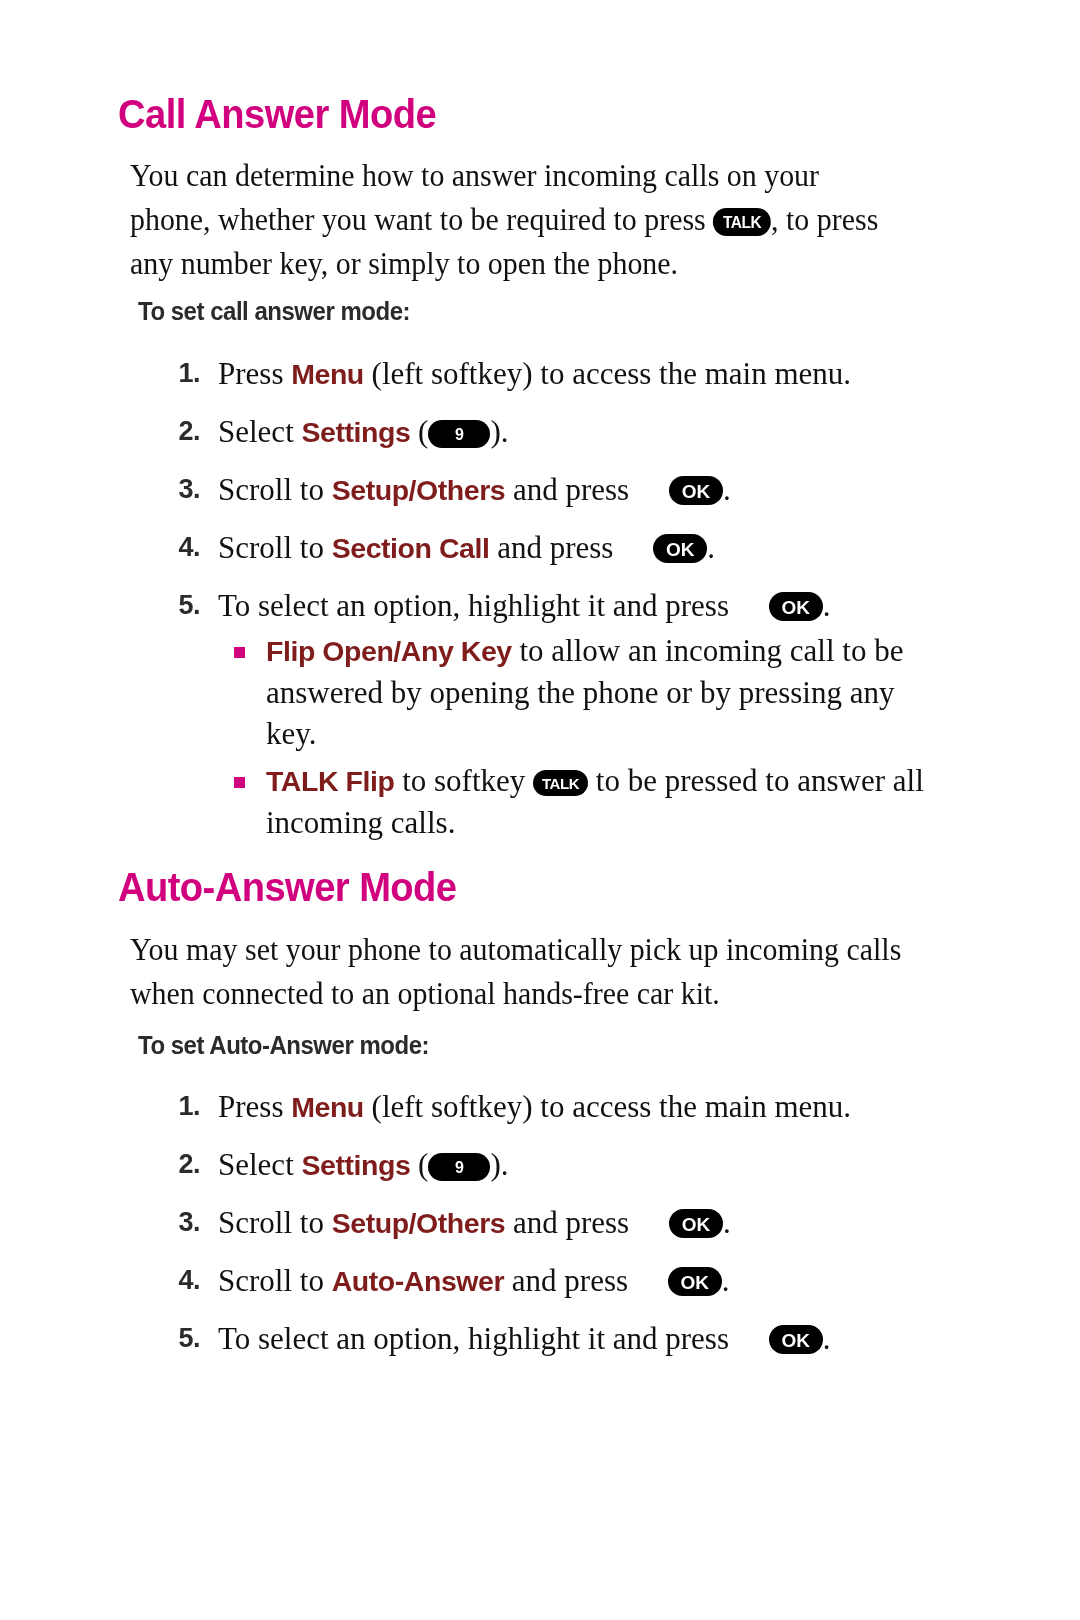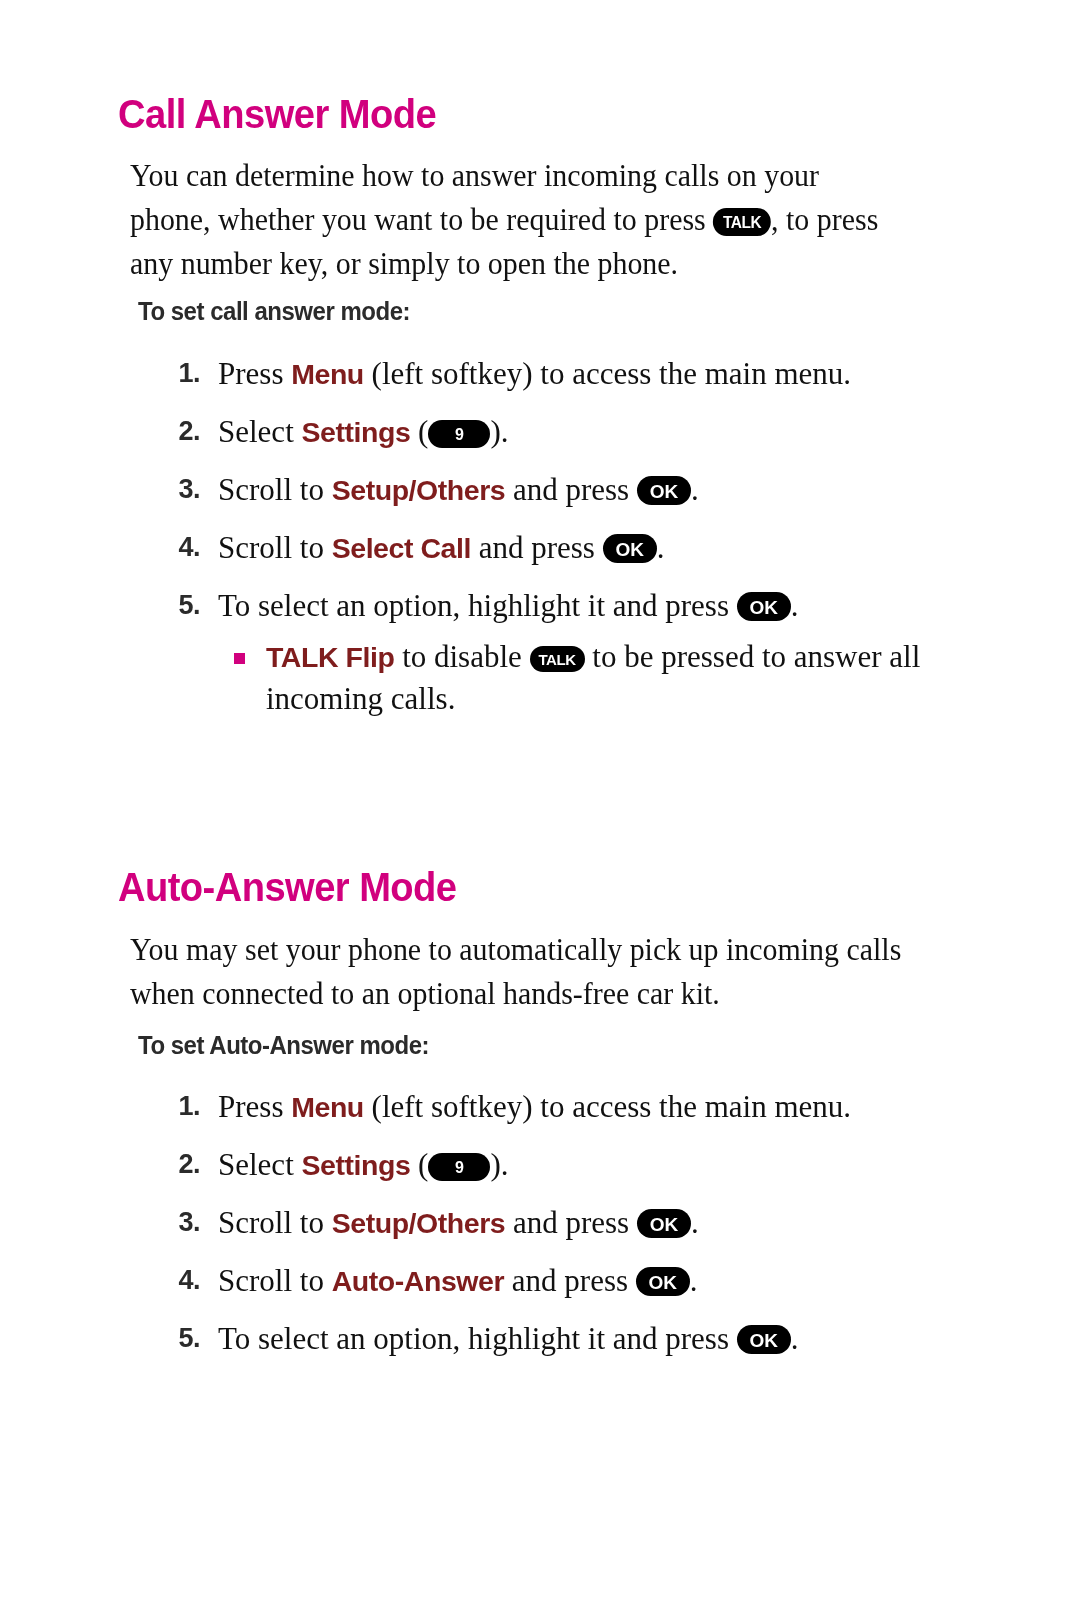--- a/index.html
+++ b/index.html
@@ -145,20 +145,21 @@
     padding-top: 6.5px;
     letter-spacing: -0.4px;
   }
   .key-ok {
     width: 54px;
     height: 29px;
     border-radius: 14.5px;
     font-size: 19px;
     padding-top: 6px;
     letter-spacing: 0px;
+    margin-left: 32px;
   }
   .key-nine {
     width: 62px;
     height: 28px;
     border-radius: 14px;
     font-size: 16px;
     padding-top: 7px;
   }
 
   
@@ -219,28 +220,29 @@
 
   <h2 id="sub-call" class="subheading">To set call answer mode:</h2>
 
   <ol id="steps-call" class="steps">
     <li class="step"><span class="num">1.</span><span>Press </span><span class="b">Menu</span><span> (left softkey) to access the main menu.</span></li>
 
     <li class="step"><span class="num">2.</span><span>Select </span><span class="b">Settings</span><span> (</span><span class="key key-nine">9</span><span>).</span></li>
 
     <li class="step"><span class="num">3.</span><span>Scroll to </span><span class="b">Setup/Others</span><span> and press </span><span class="key key-ok">OK</span><span>.</span></li>
 
-    <li class="step"><span class="num">4.</span><span>Scroll to </span><span class="b">Select Call</span><span> and press </span><span class="key key-ok">OK</span><span>.</span></li>
+    <li class="step"><span class="num">4.</span><span>Scroll to </span><span class="b">Section Call</span><span> and press </span><span class="key key-ok">OK</span><span>.</span></li>
 
     <li class="step"><span class="num">5.</span><span>To select an option, highlight it and press </span><span class="key key-ok">OK</span><span>.</span></li>
   </ol>
 
   <ul id="bullets-call" class="bullets">
-
-    <li class="bullet" style="margin-top:6px;"><span class="sq"></span><span class="b">TALK Flip</span><span> to disable </span><span class="key key-talk-sm">TALK</span><span> to be pressed to answer all incoming calls.</span></li>
+    <li class="bullet"><span class="sq"></span><span class="b">Flip Open/Any Key</span><span> to allow an incoming call to be answered by opening the phone or by pressing any key.</span></li>
+
+    <li class="bullet" style="margin-top:6px;"><span class="sq"></span><span class="b">TALK Flip</span><span> to softkey </span><span class="key key-talk-sm">TALK</span><span> to be pressed to answer all incoming calls.</span></li>
   </ul>
 
   <h1 id="heading-auto" class="section-heading">Auto-Answer Mode</h1>
 
   <p id="intro-auto" class="body-para"><span>You may set your phone to automatically pick up incoming calls when connected to an optional hands-free car kit.</span></p>
 
   <h2 id="sub-auto" class="subheading">To set Auto-Answer mode:</h2>
 
   <ol id="steps-auto" class="steps">
     <li class="step"><span class="num">1.</span><span>Press </span><span class="b">Menu</span><span> (left softkey) to access the main menu.</span></li>

